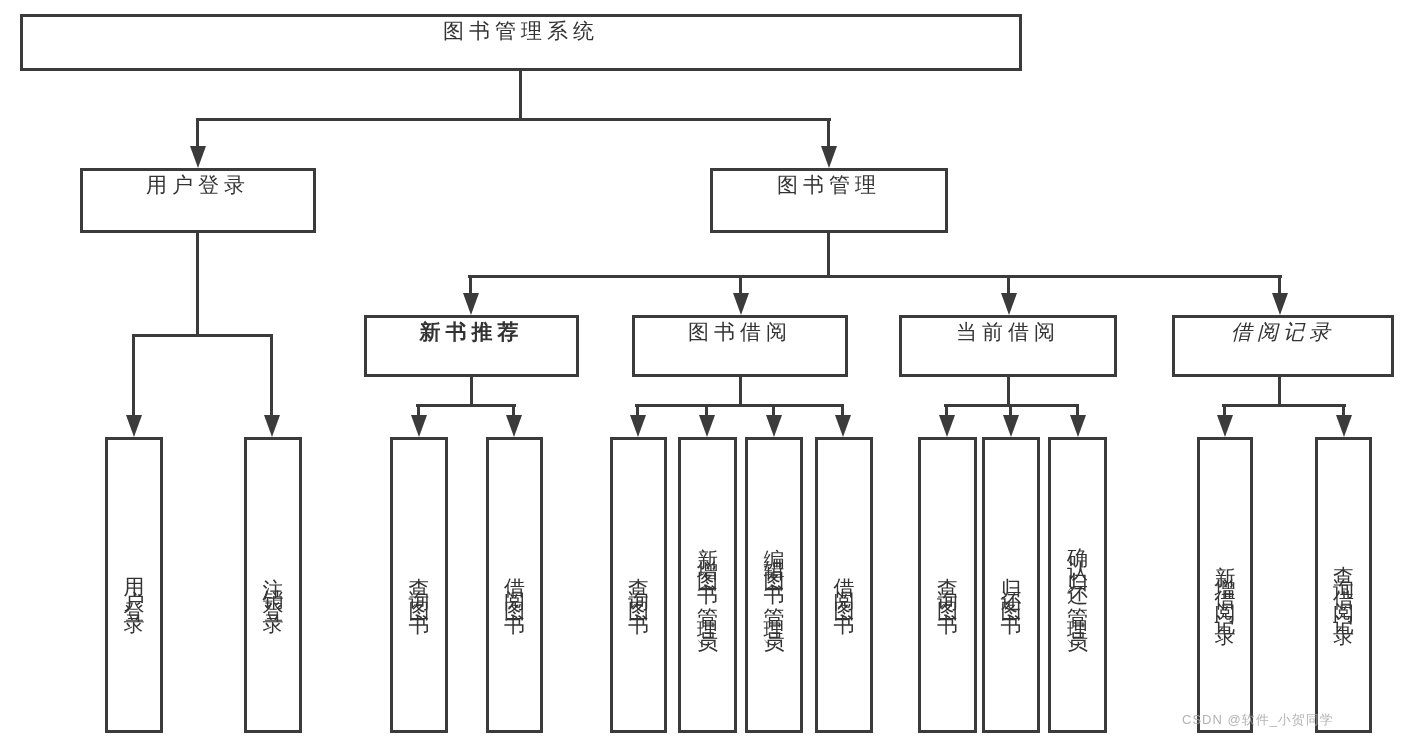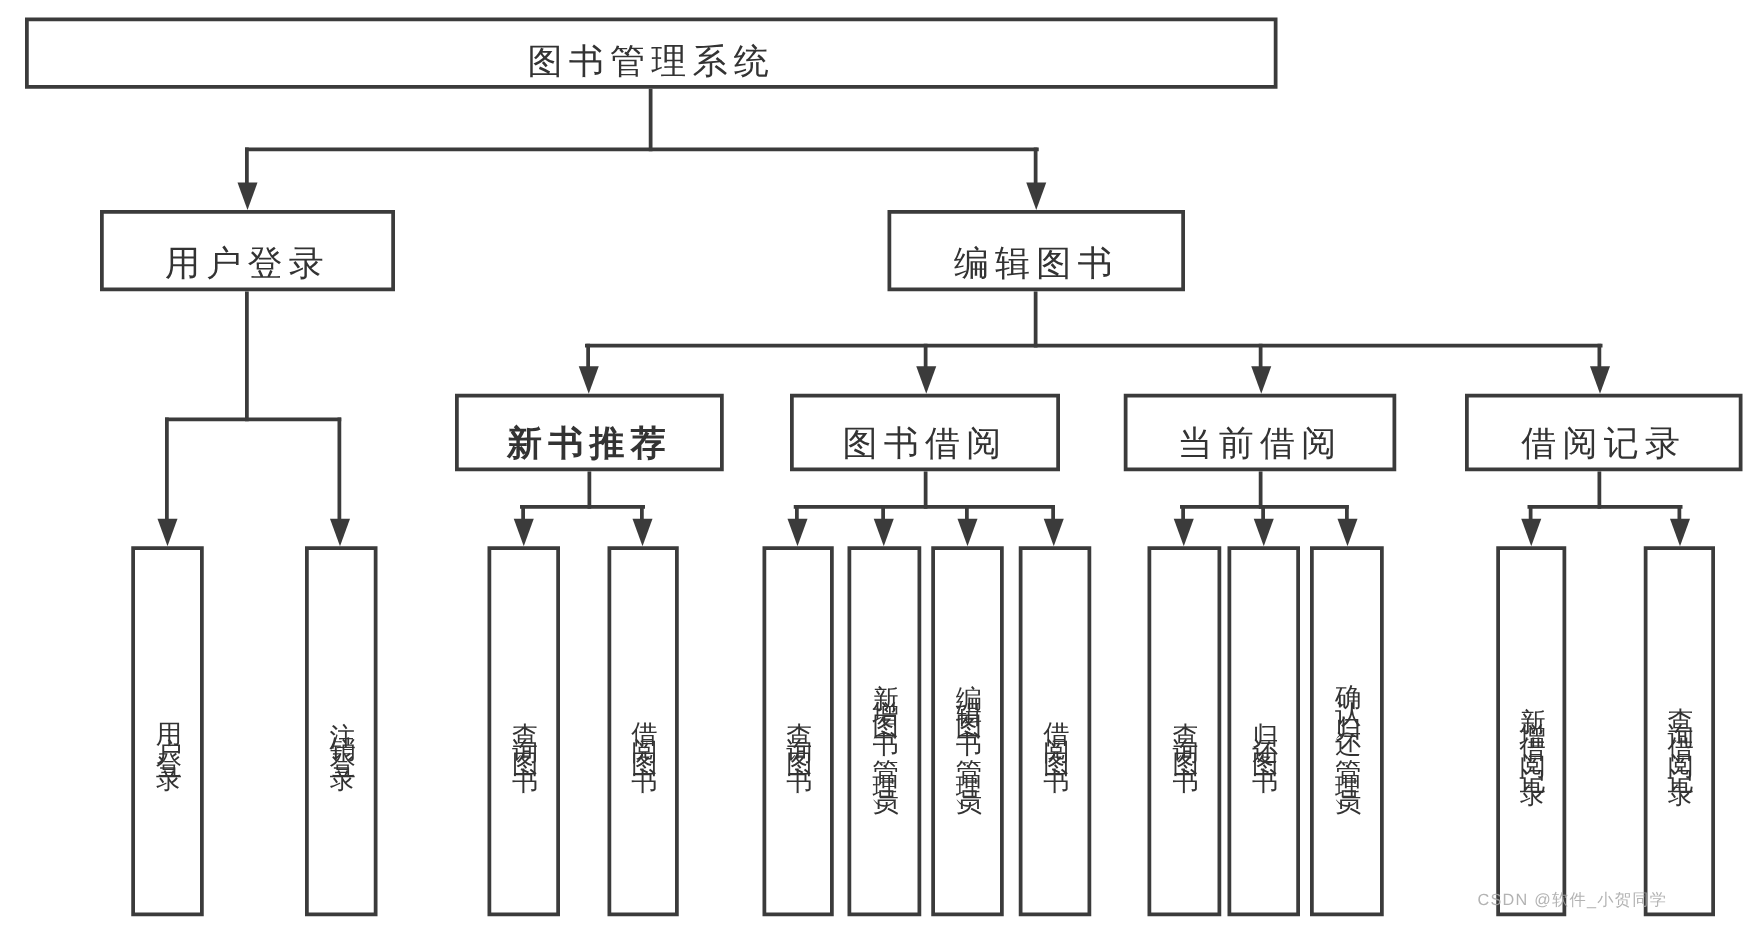--- a/index.html
+++ b/index.html
@@ -16,23 +16,23 @@
     height: 747px;
     background: var(--bg);
     font-family: "Liberation Sans", sans-serif;
     overflow: hidden;
   }
   .hbox {
     position: absolute;
     background: #fff;
     border: 3px solid var(--line);
     display: flex;
-    align-items: flex-end;
+    align-items: flex-start;
     justify-content: center;
-    font-size: 28px;
+    font-size: 21px;
     letter-spacing: 5px;
     color: var(--text);
     z-index: 2;
   }
   .vbox {
     position: absolute;
     top: 437px;
     height: 296px;
     background: #fff;
     border: 3px solid var(--line);
@@ -146,33 +146,33 @@
   <div class="arrow" style="left:1336px;top:415px;"></div>
 
   <div class="hbox" style="left:20px;top:14px;width:1002px;height:57px;">
     <span>图书管理系统</span>
   </div>
 
   <div class="hbox" style="left:80px;top:168px;width:236px;height:65px;">
     <span>用户登录</span>
   </div>
   <div class="hbox" style="left:710px;top:168px;width:238px;height:65px;">
-    <span>编辑图书</span>
+    <span>图书管理</span>
   </div>
 
   <div class="hbox" style="left:364px;top:315px;width:215px;height:62px;font-weight:bold;">
     <span>新书推荐</span>
   </div>
   <div class="hbox" style="left:899px;top:315px;width:218px;height:62px;">
     <span>当前借阅</span>
   </div>
   <div class="hbox" style="left:632px;top:315px;width:216px;height:62px;">
     <span>图书借阅</span>
   </div>
-  <div class="hbox" style="left:1172px;top:315px;width:222px;height:62px;">
+  <div class="hbox" style="left:1172px;top:315px;width:222px;height:62px;font-style:italic;">
     <span>借阅记录</span>
   </div>
 
   <div class="vbox" style="left:105px;width:58px;">
     <span>用户登录</span>
   </div>
   <div class="vbox" style="left:244px;width:58px;">
     <span>注销登录</span>
   </div>
 

